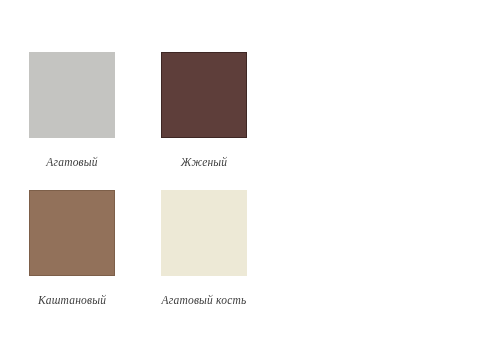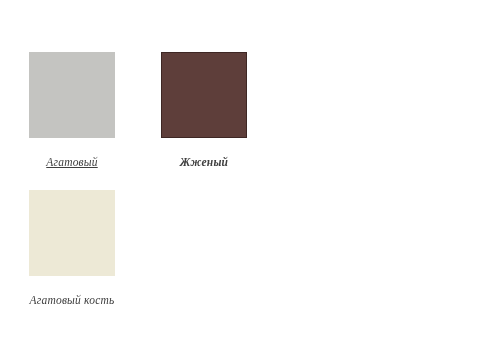--- a/index.html
+++ b/index.html
@@ -85,36 +85,42 @@
 <body style="background: rgb(255, 255, 255);">
 
 <div class="palette">
 
   <div class="swatch-row row-1">
 
     <div class="swatch-cell">
       <div class="swatch-chip-frame">
         <div class="swatch-chip" style="background: rgb(196, 196, 193); border: 1px solid rgb(196, 196, 193);"></div>
       </div>
-      <div class="swatch-label" style="color: rgb(63, 63, 63); text-decoration: underline;">Агатовый</div>
+      <div class="swatch-label" style="color: rgb(63, 63, 63);">Агатовый</div>
     </div>
 
 
 
     <div class="swatch-cell">
       <div class="swatch-chip-frame">
         <div class="swatch-chip" style="background: rgb(94, 62, 58); border: 1px solid rgb(62, 39, 36);"></div>
       </div>
-      <div class="swatch-label" style="color: rgb(63, 63, 63); font-weight: bold;">Жженый</div>
+      <div class="swatch-label" style="color: rgb(63, 63, 63);">Жженый</div>
     </div>
 
   </div>
 
   <div class="swatch-row row-2">
 
+    <div class="swatch-cell">
+      <div class="swatch-chip-frame">
+        <div class="swatch-chip" style="background: rgb(146, 113, 90); border: 1px solid rgb(125, 95, 73);"></div>
+      </div>
+      <div class="swatch-label" style="color: rgb(63, 63, 63);">Каштановый</div>
+    </div>
 
 
     <div class="swatch-cell">
       <div class="swatch-chip-frame">
         <div class="swatch-chip" style="background: rgb(237, 233, 214); border: 1px solid rgb(237, 233, 214);"></div>
       </div>
       <div class="swatch-label" style="color: rgb(63, 63, 63);">Агатовый кость</div>
     </div>
 
     <div class="swatch-cell cell-spacer"></div>

